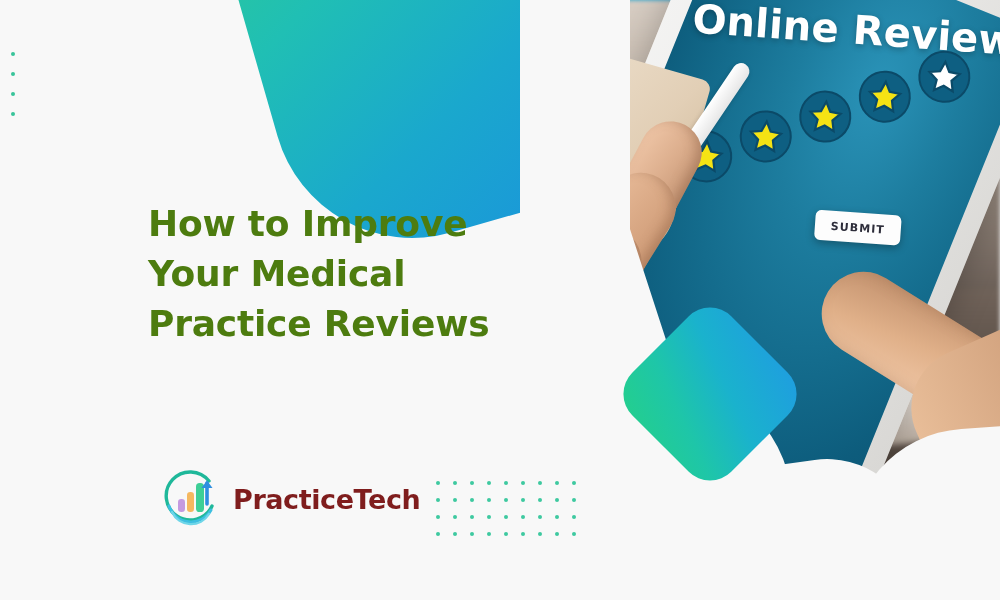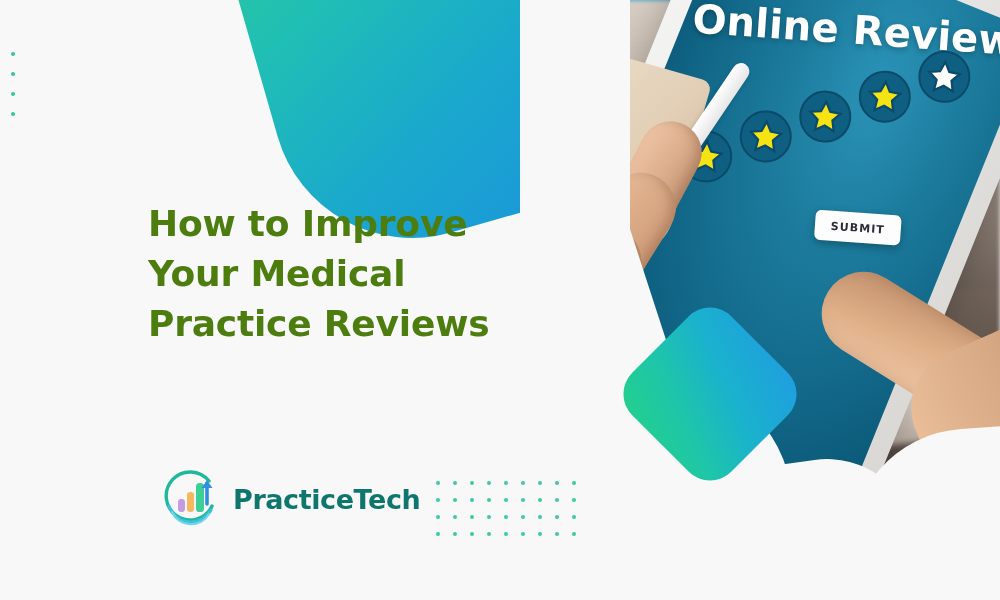--- a/index.html
+++ b/index.html
@@ -271,21 +271,21 @@
     display: flex; align-items: center; gap: 10px;
     z-index: 8;
   }
   .logo-mark { position: relative; width: 66px; height: 66px; flex: none; }
   .logo-mark svg { width: 66px; height: 66px; display: block; }
   .logo-text {
     font-family: "DejaVu Sans", sans-serif;
     font-size: 27px;
     font-weight: 700;
     line-height: 29px;
-    color: #0f766e;
+    color: #7f1d1d;
     letter-spacing: -0.4px;
   }
 </style>
 </head>
 <body>
 
 <div id="stage">
 
   <div class="blob-top-2"></div>
 

